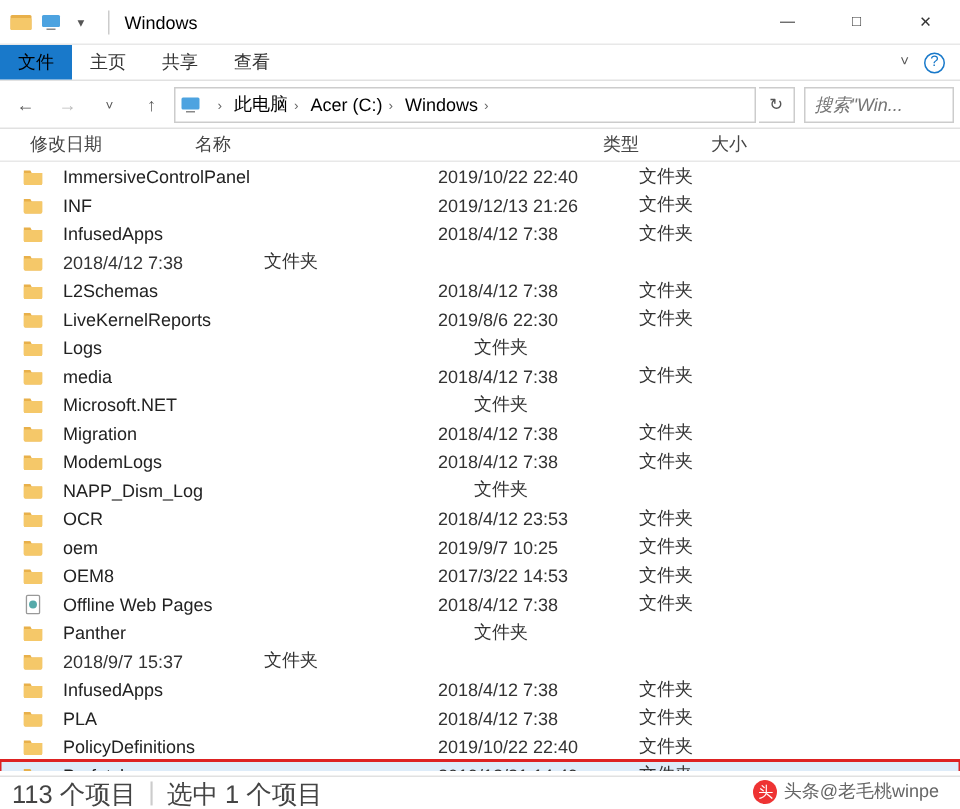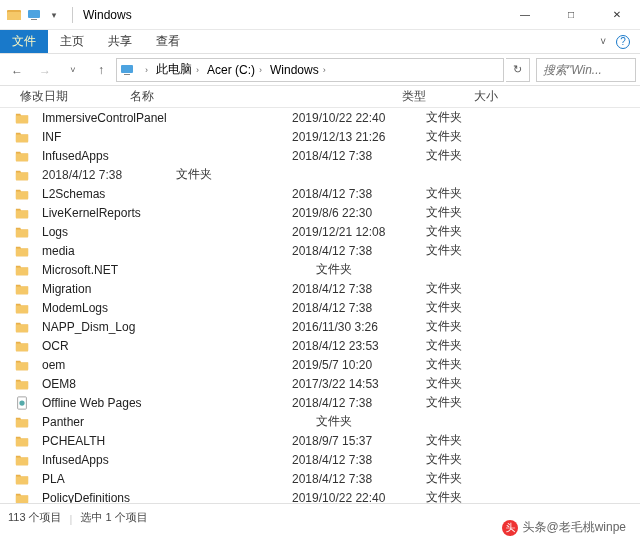--- a/index.html
+++ b/index.html
@@ -35,21 +35,21 @@
     border-bottom: 1px solid #e1e1e1;
   }
   .ribbon-tab {
     padding: 4px 12px;
     display:flex; align-items:center;
     font-size: 12px;
     color: #333;
   }
   .ribbon-tab.file {
     background: #1979ca;
-    color: #fef9c3;
+    color: #000000;
   }
   .ribbon-expand { margin-left:auto; padding:0 10px; display:flex; align-items:center; }
   .addressbar {
     height: 32px;
     display:flex;
     align-items:center;
     padding: 0 4px;
     gap:2px;
     background:#fff;
     border-bottom: 1px solid #e1e1e1;
@@ -107,28 +107,28 @@
   }
   .row .cell { padding:0 6px; white-space:nowrap; overflow:hidden; text-overflow:ellipsis;}
   .row .c-icon { width:16px; height:16px; margin-right:6px; flex:0 0 auto; display:flex;align-items:center;justify-content:center;}
   .row .c-name { width: 250px; }
   .row .c-date { width: 110px; color:#333;}
   .row .c-type { width: 72px; color:#333;text-align:right;}
   .row .c-size { width: 60px; }
   .folder-icon svg { width:14px; height:14px; }
   .statusbar {
     position:absolute;
-    bottom:14px; left:0; right:0;
+    bottom:0; left:0; right:0;
     height:22px;
     border-top:1px solid #e1e1e1;
     background:#fff;
     display:flex;
-    align-items:flex-end;
+    align-items:flex-start;
     padding:0 8px;
-    font-size:11px;
+    font-size:17px;
     color:#444;
   }
   .statusbar .sb-sep { margin:0 8px; color:#ccc;}
   .watermark {
     position:absolute;
     right:10px; bottom:2px;
     font-size:12px;
     color:#666;
     display:flex; align-items:center; gap:4px;
     background:rgba(255,255,255,0.85);
@@ -304,21 +304,20 @@
       <span class="cell c-size"></span>
     </div>
     <div class="row">
       <span class="c-icon folder-icon">
         <svg viewBox="0 0 16 16">
           <path class="fld2" d="M1 3h5l1 2h8v8a1 1 0 0 1-1 1H2a1 1 0 0 1-1-1z"></path>
           <path class="fld" d="M1 5h14v8a1 1 0 0 1-1 1H2a1 1 0 0 1-1-1z"></path>
         </svg>
       </span>
       <span class="cell c-name">Logs</span>
-      <span class="cell c-date">2019/12/21 12:08</span>
       <span class="cell c-type">文件夹</span>
       <span class="cell c-size"></span>
     </div>
     <div class="row">
       <span class="c-icon folder-icon">
         <svg viewBox="0 0 16 16">
           <path class="fld2" d="M1 3h5l1 2h8v8a1 1 0 0 1-1 1H2a1 1 0 0 1-1-1z"></path>
           <path class="fld" d="M1 5h14v8a1 1 0 0 1-1 1H2a1 1 0 0 1-1-1z"></path>
         </svg>
       </span>
@@ -363,21 +362,20 @@
       <span class="cell c-size"></span>
     </div>
     <div class="row">
       <span class="c-icon folder-icon">
         <svg viewBox="0 0 16 16">
           <path class="fld2" d="M1 3h5l1 2h8v8a1 1 0 0 1-1 1H2a1 1 0 0 1-1-1z"></path>
           <path class="fld" d="M1 5h14v8a1 1 0 0 1-1 1H2a1 1 0 0 1-1-1z"></path>
         </svg>
       </span>
       <span class="cell c-name">NAPP_Dism_Log</span>
-      <span class="cell c-date">2016/11/30 3:26</span>
       <span class="cell c-type">文件夹</span>
       <span class="cell c-size"></span>
     </div>
     <div class="row">
       <span class="c-icon folder-icon">
         <svg viewBox="0 0 16 16">
           <path class="fld2" d="M1 3h5l1 2h8v8a1 1 0 0 1-1 1H2a1 1 0 0 1-1-1z"></path>
           <path class="fld" d="M1 5h14v8a1 1 0 0 1-1 1H2a1 1 0 0 1-1-1z"></path>
         </svg>
       </span>
@@ -387,21 +385,21 @@
       <span class="cell c-size"></span>
     </div>
     <div class="row">
       <span class="c-icon folder-icon">
         <svg viewBox="0 0 16 16">
           <path class="fld2" d="M1 3h5l1 2h8v8a1 1 0 0 1-1 1H2a1 1 0 0 1-1-1z"></path>
           <path class="fld" d="M1 5h14v8a1 1 0 0 1-1 1H2a1 1 0 0 1-1-1z"></path>
         </svg>
       </span>
       <span class="cell c-name">oem</span>
-      <span class="cell c-date">2019/5/7 10:20</span>
+      <span class="cell c-date">2019/9/7 10:25</span>
       <span class="cell c-type">文件夹</span>
       <span class="cell c-size"></span>
     </div>
     <div class="row">
       <span class="c-icon folder-icon">
         <svg viewBox="0 0 16 16">
           <path class="fld2" d="M1 3h5l1 2h8v8a1 1 0 0 1-1 1H2a1 1 0 0 1-1-1z"></path>
           <path class="fld" d="M1 5h14v8a1 1 0 0 1-1 1H2a1 1 0 0 1-1-1z"></path>
         </svg>
       </span>
@@ -433,21 +431,20 @@
       <span class="cell c-type">文件夹</span>
       <span class="cell c-size"></span>
     </div>
     <div class="row">
       <span class="c-icon folder-icon">
         <svg viewBox="0 0 16 16">
           <path class="fld2" d="M1 3h5l1 2h8v8a1 1 0 0 1-1 1H2a1 1 0 0 1-1-1z"></path>
           <path class="fld" d="M1 5h14v8a1 1 0 0 1-1 1H2a1 1 0 0 1-1-1z"></path>
         </svg>
       </span>
-      <span class="cell c-name">PCHEALTH</span>
       <span class="cell c-date">2018/9/7 15:37</span>
       <span class="cell c-type">文件夹</span>
       <span class="cell c-size"></span>
     </div>
     <div class="row">
       <span class="c-icon folder-icon">
         <svg viewBox="0 0 16 16">
           <path class="fld2" d="M1 3h5l1 2h8v8a1 1 0 0 1-1 1H2a1 1 0 0 1-1-1z"></path>
           <path class="fld" d="M1 5h14v8a1 1 0 0 1-1 1H2a1 1 0 0 1-1-1z"></path>
         </svg>

